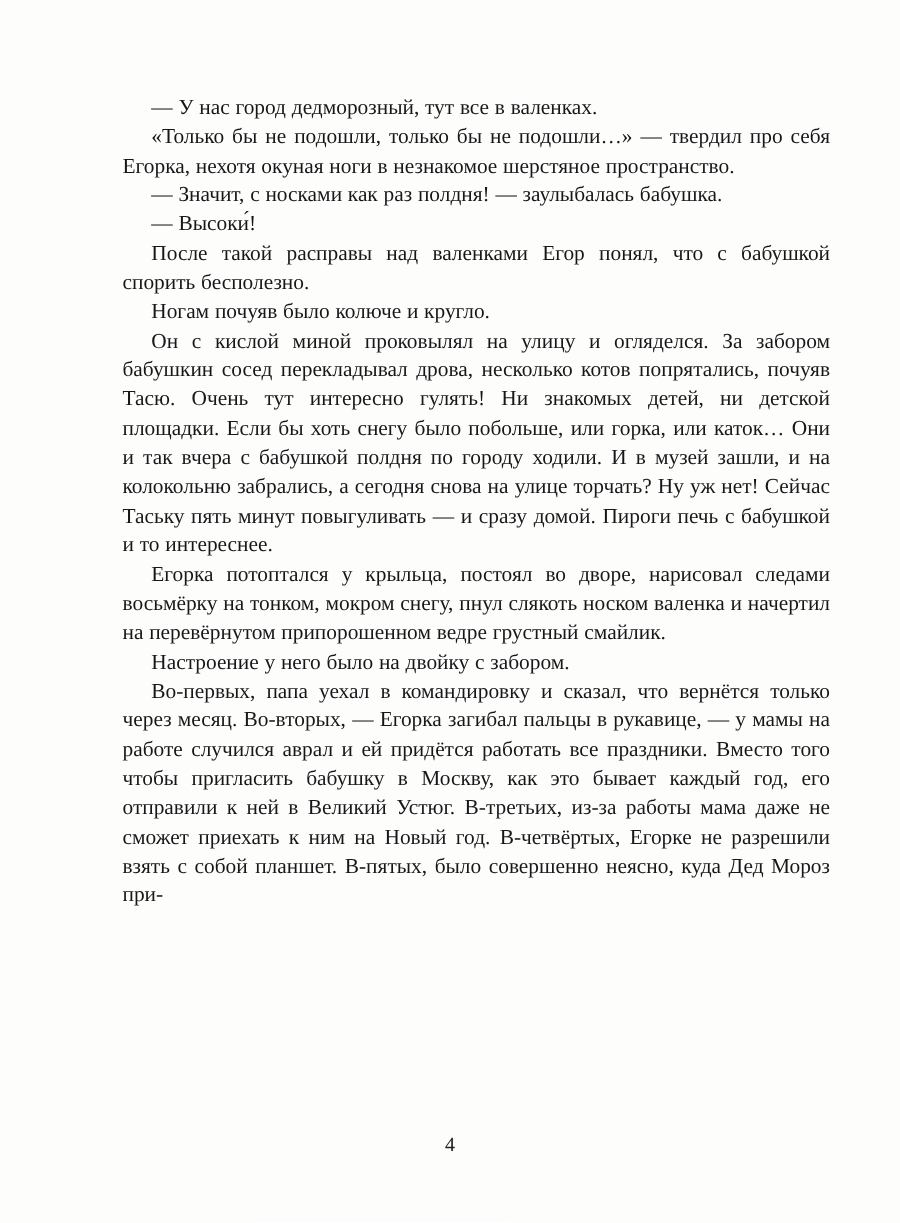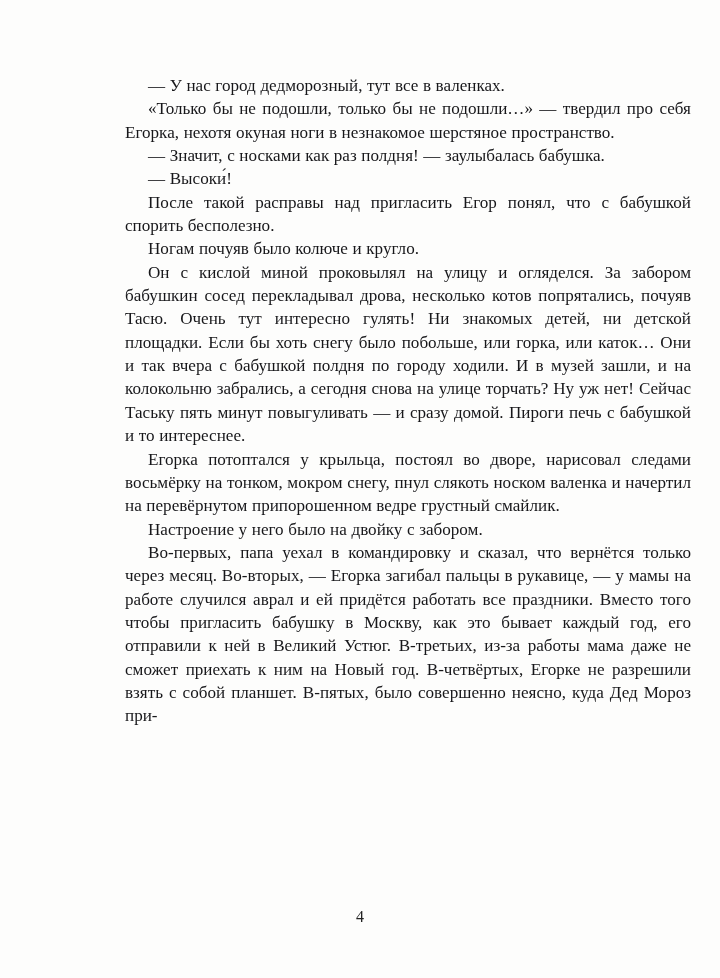--- a/index.html
+++ b/index.html
@@ -27,21 +27,21 @@
   #page::before {
     content: "";
     position: absolute;
     inset: 0;
     background: #fdfdfc;
     pointer-events: none;
   }
 
   #text-column {
     position: absolute;
-    left: 125px;
+    left: 98px;
     top: 74px;
     width: 566px;
     text-align: justify;
     text-justify: inter-word;
     font-size: 17.1px;
     line-height: 23.35px;
     color: #17171a;
     -webkit-font-smoothing: antialiased;
   }
 
@@ -73,21 +73,21 @@
 </head>
 <body>
 
 <div id="page">
 
   <div id="text-column">
     <p>— У нас город дедморозный, тут все в валенках.</p>
     <p>«Только бы не подошли, только бы не подошли…» — твердил про себя Егорка, нехотя окуная ноги в незнакомое шерстяное пространство.</p>
     <p>— Значит, с носками как раз полдня! — заулыбалась бабушка.</p>
     <p>— Высоки́!</p>
-    <p>После такой расправы над пригласить Егор понял, что с бабушкой спорить бесполезно.</p>
+    <p>После такой расправы над валенками Егор понял, что с бабушкой спорить бесполезно.</p>
     <p>Ногам почуяв было колюче и кругло.</p>
     <p>Он с кислой миной проковылял на улицу и огляделся. За забором бабушкин сосед перекладывал дрова, несколько котов попрятались, почуяв Тасю. Очень тут интересно гулять! Ни знакомых детей, ни детской площадки. Если бы хоть снегу было побольше, или горка, или каток… Они и так вчера с бабушкой полдня по городу ходили. И в музей зашли, и на колокольню забрались, а сегодня снова на улице торчать? Ну уж нет! Сейчас Таську пять минут повыгуливать — и сразу домой. Пироги печь с бабушкой и то интереснее.</p>
     <p>Егорка потоптался у крыльца, постоял во дворе, нарисовал следами восьмёрку на тонком, мокром снегу, пнул слякоть носком валенка и начертил на перевёрнутом припорошенном ведре грустный смайлик.</p>
     <p>Настроение у него было на двойку с забором.</p>
     <p class="last-para">Во-первых, папа уехал в командировку и сказал, что вернётся только через месяц. Во-вторых, — Егорка загибал пальцы в рукавице, — у мамы на работе случился аврал и ей придётся работать все праздники. Вместо того чтобы пригласить бабушку в Москву, как это бывает каждый год, его отправили к ней в Великий Устюг. В-третьих, из-за работы мама даже не сможет приехать к ним на Новый год. В-четвёртых, Егорке не разрешили взять с собой планшет. В-пятых, было совершенно неясно, куда Дед Мороз при-</p>
   </div>
 
   <div id="page-number">4</div>
 
 </div>

